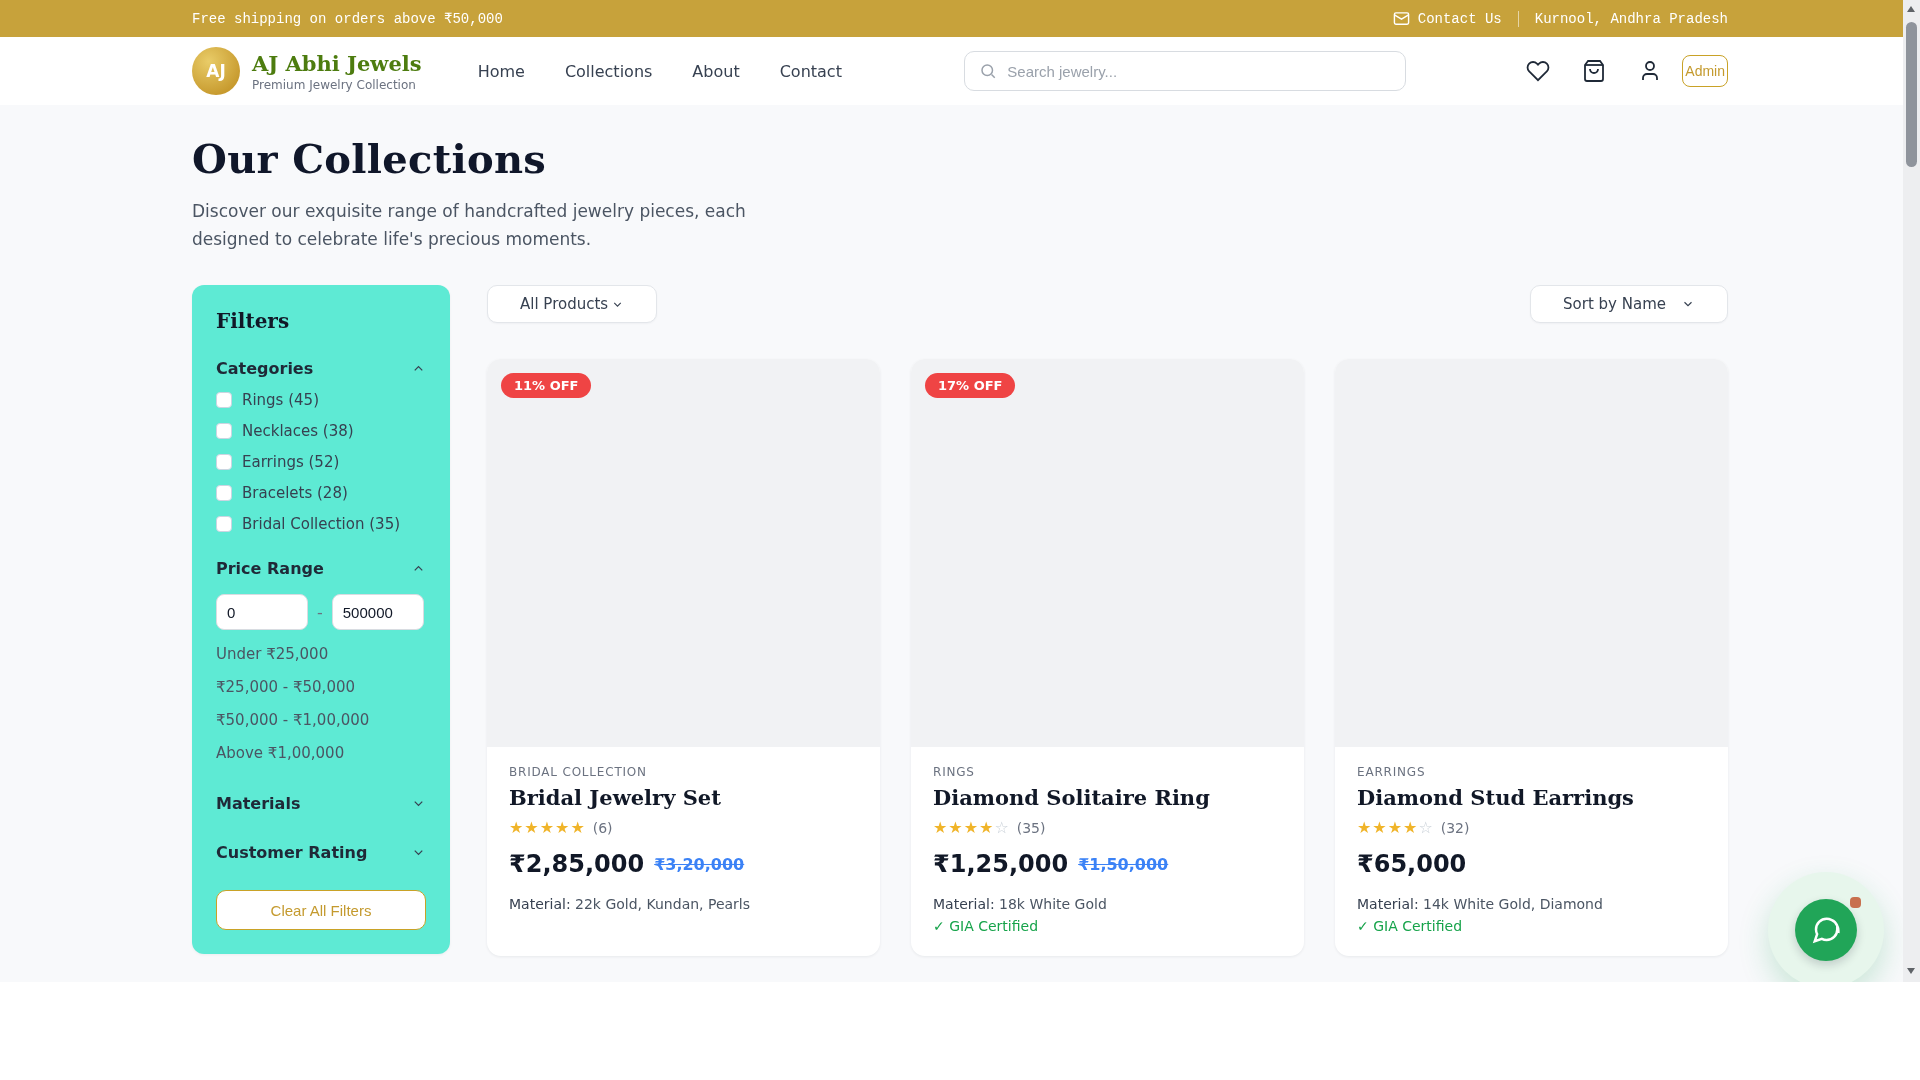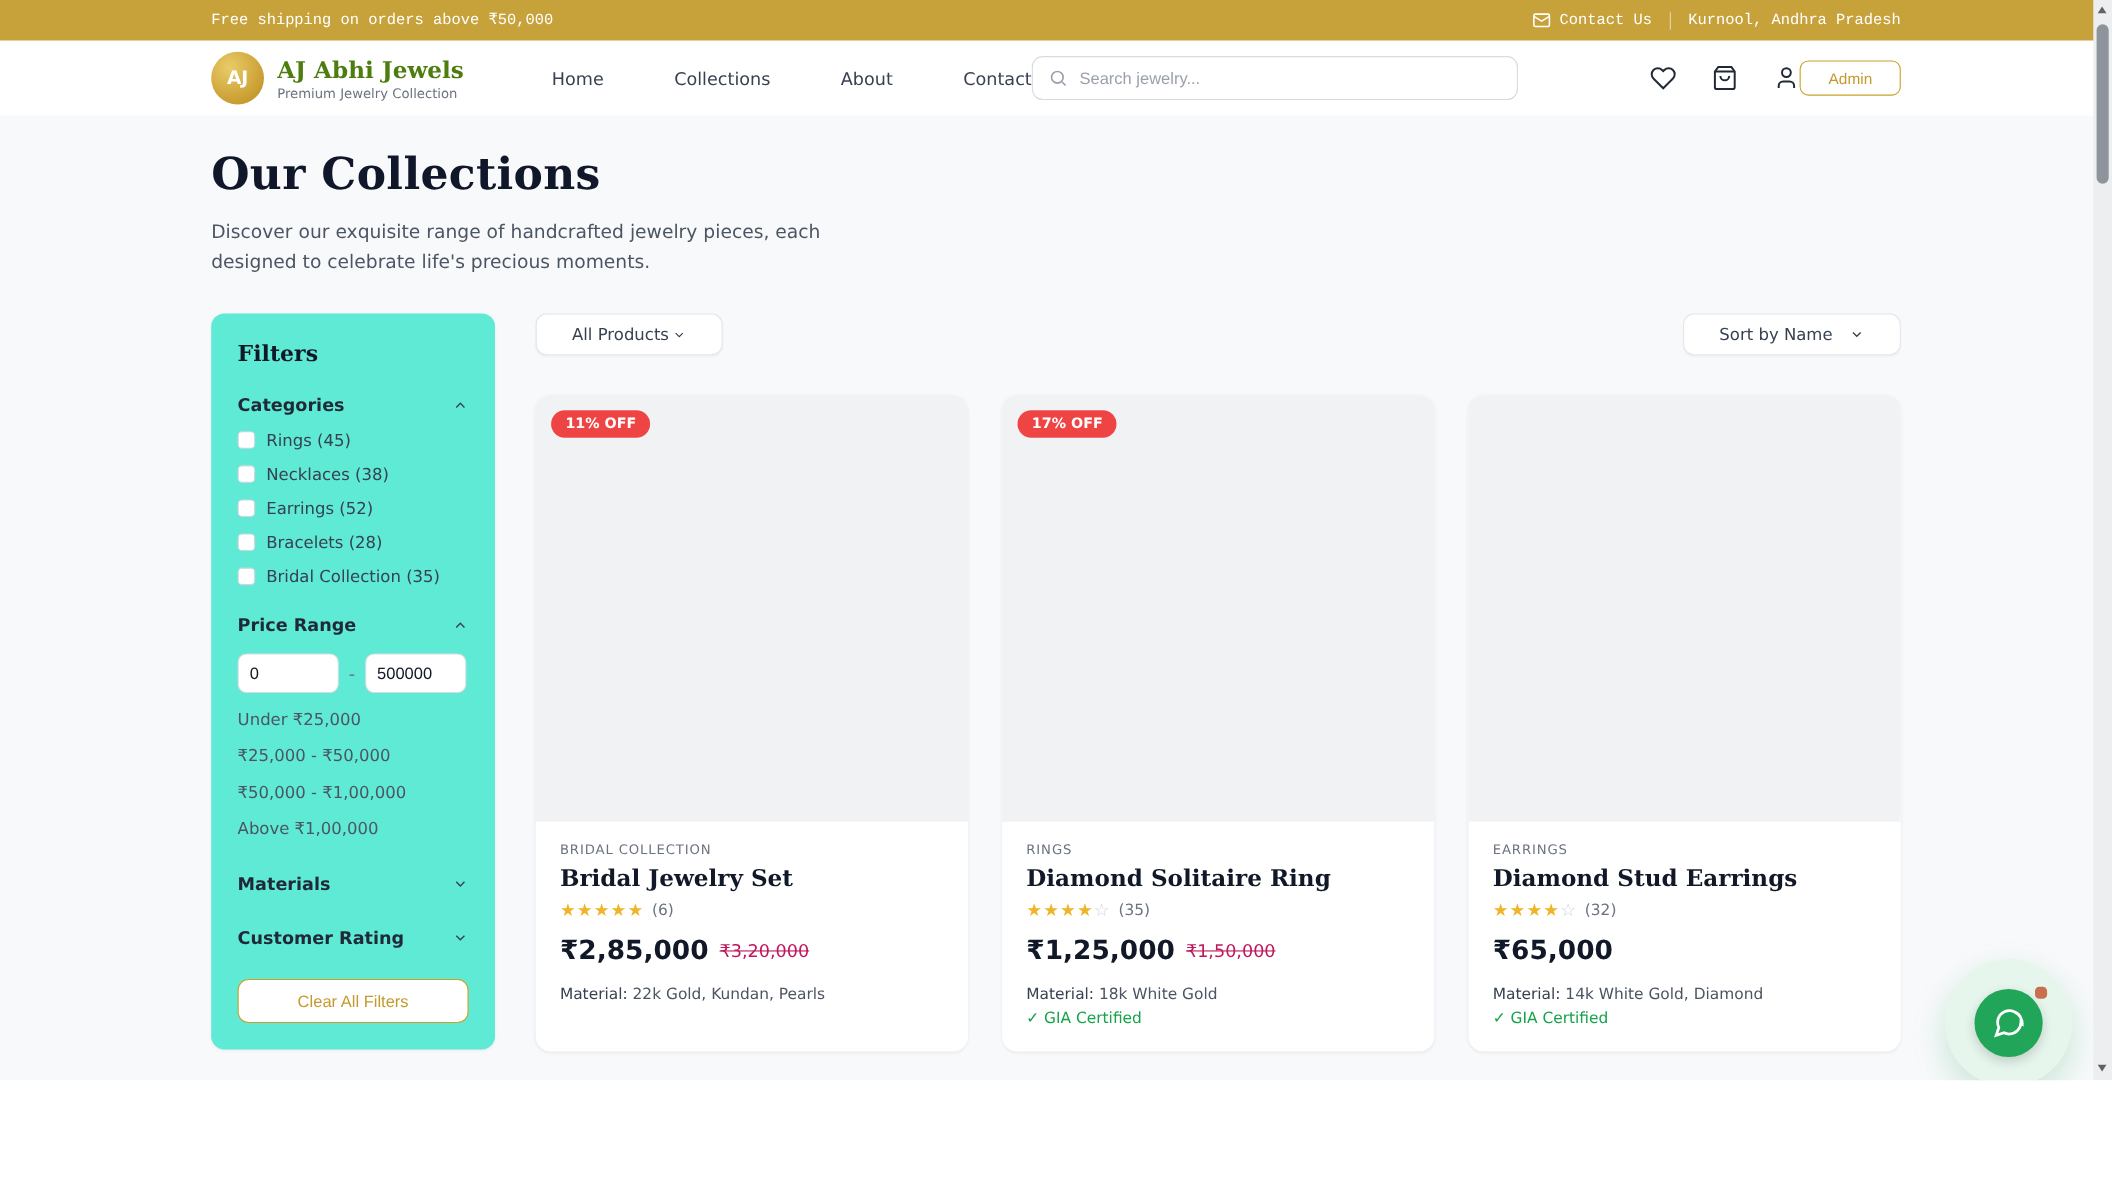--- a/index.html
+++ b/index.html
@@ -20,28 +20,28 @@
   header { background:#ffffff; height:68px; }
   .header-inner { display:flex; align-items:center; height:100%; }
   .brand { display:flex; align-items:center; gap:12px; cursor:pointer; }
   .logo-circle { width:48px; height:48px; border-radius:50%;
     background:radial-gradient(circle at 35% 30%, #E9CC68, #C79A2E 75%);
     color:#ffffff; font-weight:bold; font-size:17px; display:flex; align-items:center; justify-content:center;
     font-family:"DejaVu Sans","Liberation Sans",sans-serif; }
   .brand-name { font-family:"DejaVu Serif","Liberation Serif",serif; font-weight:700; font-size:21px; color:#4d7c0f; }
   .brand-tag { font-size:12px; color:#6B7280; margin-top:2px; }
   nav { margin-left:56px; display:flex; gap:40px; font-size:16px; color:#374151; }
-  nav span { cursor:pointer;margin-left:24px; }
+  nav span { cursor:pointer; }
   .search { margin-left:auto; width:442px; height:40px; border:1px solid #D8DCE1; border-radius:10px;
     background:#fff; display:flex; align-items:center; padding:0 14px; gap:10px; }
   .search input { flex:1; border:none; outline:none; font-size:15px; color:#1F2937; background:transparent; }
   .search input::placeholder { color:#9AA1AB; }
   .icon-btn { color:#1F2937; cursor:pointer; display:flex; align-items:center; }
   .i-heart { margin-left:120px; } .i-bag,.i-user { margin-left:32px; }
-  .admin-btn { padding:7px 25px; border:1px solid #C9A227; border-radius:8px;
+  .admin-btn { margin-left:20px; padding:7px 2px; border:1px solid #C9A227; border-radius:8px;
     background:transparent; color:#C49A2E; font-size:14px; font-weight:500; cursor:pointer; }
 
   
   main { padding-top:30px; }
   h1.page-title { font-family:"DejaVu Serif","Liberation Serif",serif; font-size:40px; font-weight:700;
     color:#10172A; letter-spacing:.3px; }
   .page-sub { margin-top:16px; font-size:17px; line-height:1.62; color:#4B5563; max-width:575px; }
 
   .content-row { display:flex; gap:37px; margin-top:32px; }
 
@@ -77,21 +77,21 @@
   .card-body { padding:18px 22px 22px; }
   .cat { font-size:12px; letter-spacing:.8px; color:#6B7280; text-transform:uppercase; }
   .p-name { font-family:"DejaVu Serif","Liberation Serif",serif; font-size:21px; font-weight:700;
     color:#111827; margin-top:6px; }
   .stars { margin-top:8px; display:flex; align-items:center; font-size:16px; }
   .star-full { color:#F0B429; letter-spacing:1px; }
   .star-empty { color:#CBD2D9; letter-spacing:1px; }
   .count { font-size:14px; color:#6B7280; margin-left:7px; }
   .price-row { margin-top:13px; display:flex; align-items:center; gap:10px; }
   .now { font-size:24px; font-weight:700; color:#111827; }
-  .was { font-size:16px; color:#be185d; text-decoration:line-through; }
+  .was { font-size:16px; color:#3b82f6; text-decoration:line-through;font-weight:bold; }
   .material { margin-top:18px; font-size:14px; color:#4B5563; }
   .mlabel { color:#374151; font-weight:500; }
   .gia { margin-top:6px; font-size:14px; color:#16A34A; }
 
   
   .chat { position:absolute; left:1768px; top:872px; width:116px; height:116px; border-radius:50%;
     background:#E7F6EC; box-shadow:0 12px 30px rgba(34,165,88,.22);
     display:flex; align-items:center; justify-content:center; }
   .chat-btn { width:62px; height:62px; border-radius:50%; background:#21A558; position:relative;
     display:flex; align-items:center; justify-content:center; cursor:pointer;

